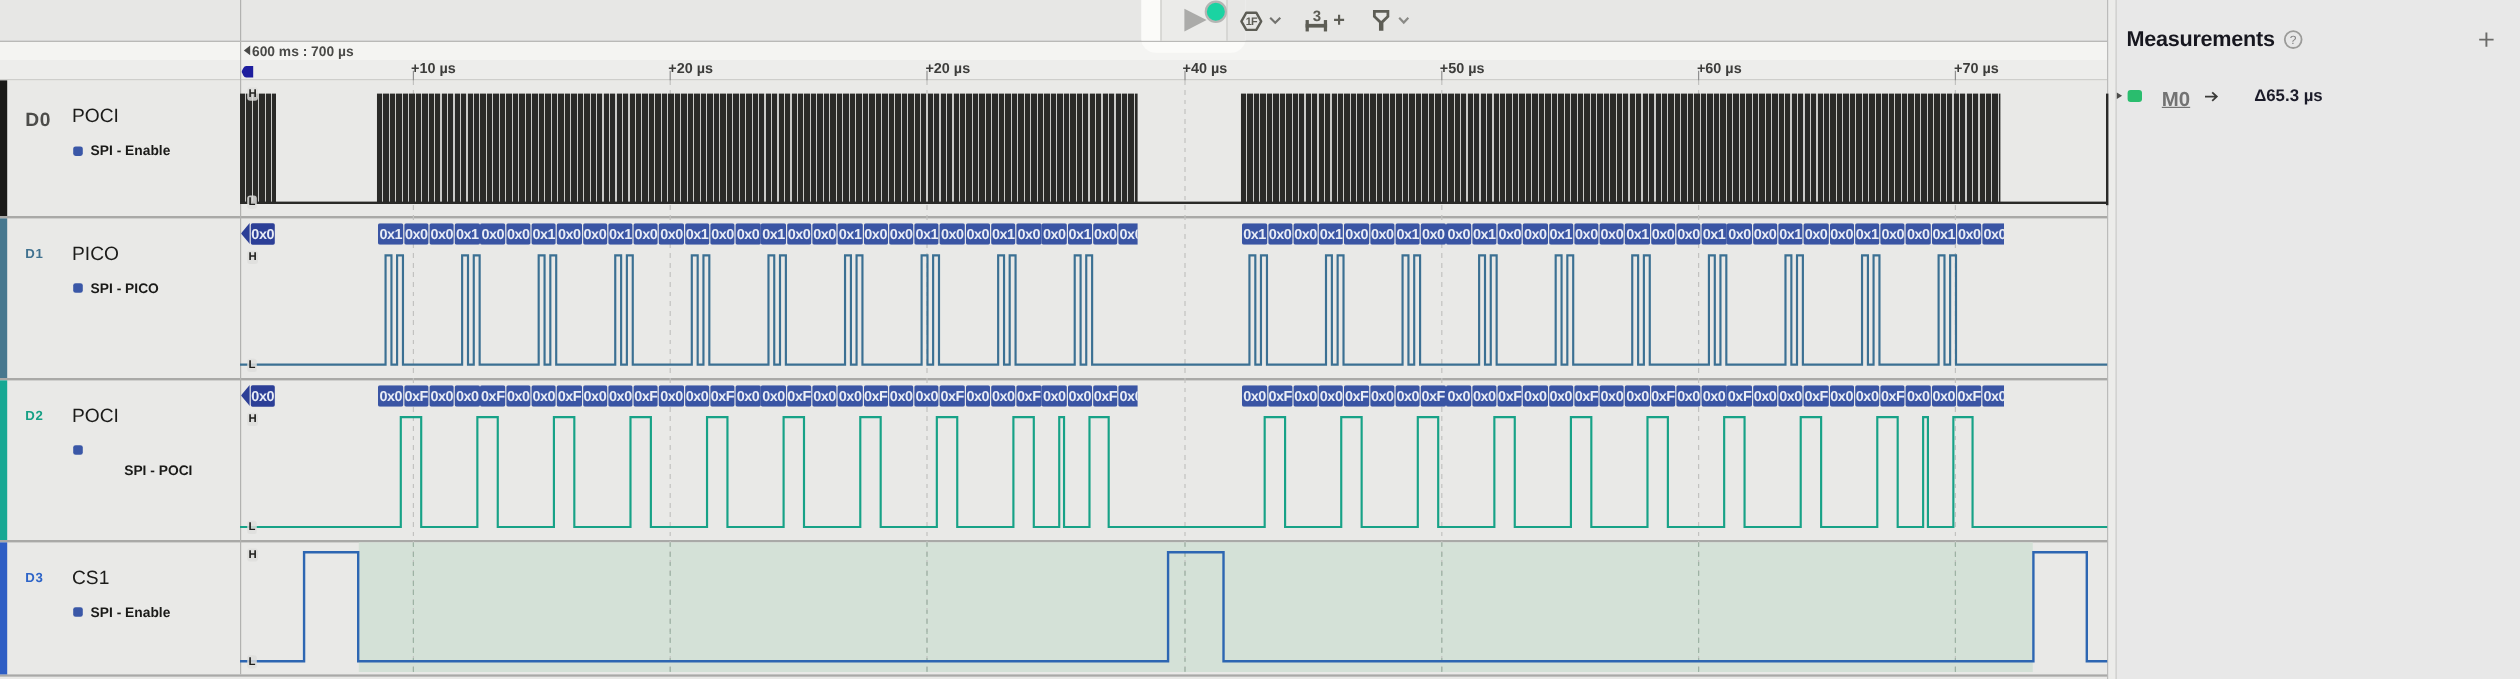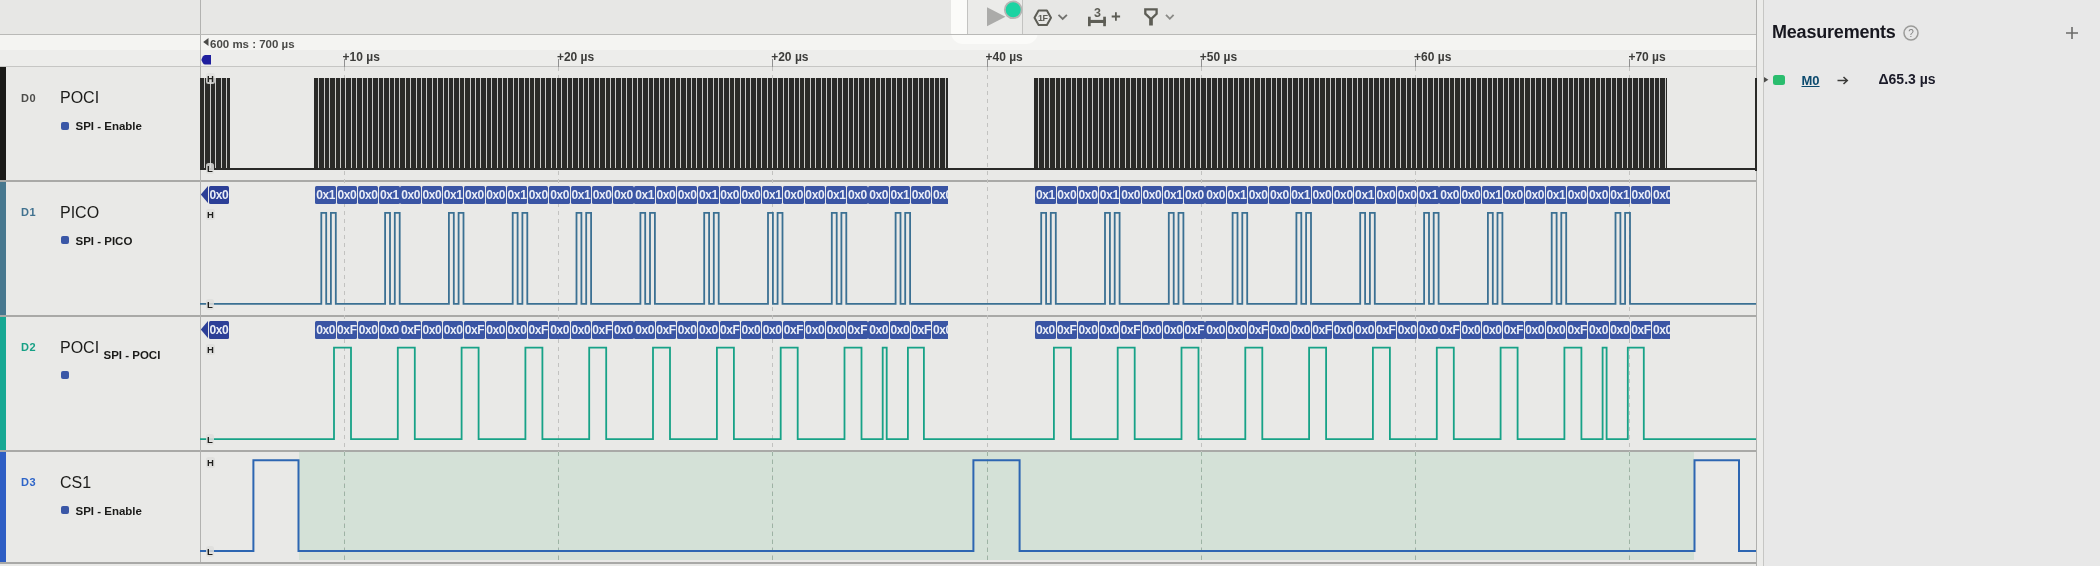--- a/index.html
+++ b/index.html
@@ -79,34 +79,34 @@
 <div class="abs" style="left:772.2px;top:59px;width:1px;height:8px;background:#909090;"></div>
 <div class="lbl" style="left:985.5px;top:49.5px;font-size:12px;font-weight:bold;color:#3c3c3a;">+40 µs</div>
 <div class="abs" style="left:986.5px;top:59px;width:1px;height:8px;background:#909090;"></div>
 <div class="lbl" style="left:1199.8px;top:49.5px;font-size:12px;font-weight:bold;color:#3c3c3a;">+50 µs</div>
 <div class="abs" style="left:1200.8px;top:59px;width:1px;height:8px;background:#909090;"></div>
 <div class="lbl" style="left:1414.1px;top:49.5px;font-size:12px;font-weight:bold;color:#3c3c3a;">+60 µs</div>
 <div class="abs" style="left:1415.1px;top:59px;width:1px;height:8px;background:#909090;"></div>
 <div class="lbl" style="left:1628.4px;top:49.5px;font-size:12px;font-weight:bold;color:#3c3c3a;">+70 µs</div>
 <div class="abs" style="left:1629.4px;top:59px;width:1px;height:8px;background:#909090;"></div>
 <div class="abs" style="left:0px;top:67px;width:6px;height:112.5px;background:#1a1a18;"></div>
-<div class="lbl" style="left:21px;top:91.5px;font-size:11px;font-weight:bold;color:#4c4c4a;letter-spacing:0.6px;">D0</div>
+<div class="lbl" style="left:21px;top:91.5px;font-size:16px;font-weight:bold;color:#4c4c4a;letter-spacing:0.6px;">D0</div>
 <div class="lbl" style="left:60px;top:89px;font-size:16px;font-weight:normal;color:#1c1c1a;">POCI</div>
 <div class="abs" style="left:61px;top:121.9px;width:8px;height:8px;background:#3a57a7;border-radius:2px;"></div>
 <div class="lbl" style="left:75.5px;top:120px;font-size:11.5px;font-weight:bold;color:#1a1a18;">SPI - Enable</div>
 <div class="abs" style="left:0px;top:181.5px;width:6px;height:133px;background:#47788f;"></div>
 <div class="lbl" style="left:21px;top:206px;font-size:11px;font-weight:bold;color:#40718f;letter-spacing:0.6px;">D1</div>
 <div class="lbl" style="left:60px;top:203.5px;font-size:16px;font-weight:normal;color:#1c1c1a;">PICO</div>
 <div class="abs" style="left:61px;top:236.4px;width:8px;height:8px;background:#3a57a7;border-radius:2px;"></div>
 <div class="lbl" style="left:75.5px;top:234.5px;font-size:11.5px;font-weight:bold;color:#1a1a18;">SPI - PICO</div>
 <div class="abs" style="left:0px;top:316.5px;width:6px;height:133px;background:#16a893;"></div>
 <div class="lbl" style="left:21px;top:341px;font-size:11px;font-weight:bold;color:#16a085;letter-spacing:0.6px;">D2</div>
 <div class="lbl" style="left:60px;top:338.5px;font-size:16px;font-weight:normal;color:#1c1c1a;">POCI</div>
 <div class="abs" style="left:61px;top:371.4px;width:8px;height:8px;background:#3a57a7;border-radius:2px;"></div>
-<div class="lbl" style="left:75.5px;top:349px;font-size:11.5px;font-weight:bold;color:#1a1a18;padding-left:28px;">SPI - POCI</div>
+<div class="lbl" style="left:75.5px;top:387px;font-size:11.5px;font-weight:bold;color:#1a1a18;padding-left:28px;">SPI - POCI</div>
 <div class="abs" style="left:0px;top:451.5px;width:6px;height:110px;background:#2e5ec4;"></div>
 <div class="lbl" style="left:21px;top:476px;font-size:11px;font-weight:bold;color:#2d64c8;letter-spacing:0.6px;">D3</div>
 <div class="lbl" style="left:60px;top:473.5px;font-size:16px;font-weight:normal;color:#1c1c1a;">CS1</div>
 <div class="abs" style="left:61px;top:506.4px;width:8px;height:8px;background:#3a57a7;border-radius:2px;"></div>
 <div class="lbl" style="left:75.5px;top:504.5px;font-size:11.5px;font-weight:bold;color:#1a1a18;">SPI - Enable</div>
 <div class="lbl" style="left:205.5px;top:72.5px;font-size:9.5px;font-weight:bold;color:#1f1f1d;z-index:30;background:rgba(222,222,220,0.85);border-radius:2.5px;padding:0 1.5px;line-height:11px;">H</div>
 <div class="lbl" style="left:205.5px;top:162.5px;font-size:9.5px;font-weight:bold;color:#1f1f1d;z-index:30;background:rgba(222,222,220,0.85);border-radius:2.5px;padding:0 1.5px;line-height:11px;">L</div>
 <div class="lbl" style="left:205.5px;top:208.5px;font-size:9.5px;font-weight:bold;color:#1f1f1d;z-index:30;background:rgba(222,222,220,0.85);border-radius:2.5px;padding:0 1.5px;line-height:11px;">H</div>
 <div class="lbl" style="left:205.5px;top:298.5px;font-size:9.5px;font-weight:bold;color:#1f1f1d;z-index:30;background:rgba(222,222,220,0.85);border-radius:2.5px;padding:0 1.5px;line-height:11px;">L</div>
 <div class="lbl" style="left:205.5px;top:343.5px;font-size:9.5px;font-weight:bold;color:#1f1f1d;z-index:30;background:rgba(222,222,220,0.85);border-radius:2.5px;padding:0 1.5px;line-height:11px;">H</div>
@@ -264,16 +264,16 @@
     <circle cx="8" cy="8" r="7" fill="none" stroke="#9b9b99" stroke-width="1.5"></circle>
     <text x="8" y="12" font-size="10" fill="#808080" text-anchor="middle" font-family="Liberation Sans, sans-serif">?</text>
   </svg>
 <svg style="left:2065px;top:26px" width="14" height="14" viewBox="0 0 14 14">
     <path d="M7,1 V13 M1,7 H13" stroke="#6b6b69" stroke-width="1.6" fill="none"></path>
   </svg>
 <svg style="left:1764.1px;top:77.1px" width="6" height="6" viewBox="0 0 6 6">
     <polygon points="0,0 0,5.5 4.4,2.75" fill="#4c4c4a"></polygon>
   </svg>
 <div class="abs" style="left:1773.2px;top:75.3px;width:11.5px;height:9.3px;background:#2abd6e;border-radius:2.5px;"></div>
-<div class="lbl" style="left:1801.5px;top:72.5px;font-size:13px;font-weight:bold;color:#0c4a6e;text-decoration:underline;">M0</div>
+<div class="lbl" style="left:1801.5px;top:72.5px;font-size:17px;font-weight:bold;color:#737373;text-decoration:underline;">M0</div>
 <svg style="left:1837px;top:75.5px" width="12" height="9" viewBox="0 0 12 9">
     <path d="M0.5,4.5 H10 M6.5,1 L10.3,4.5 L6.5,8" fill="none" stroke="#3a3a38" stroke-width="1.5"></path>
   </svg>
 <div class="lbl" style="left:1878.5px;top:70.5px;font-size:14px;font-weight:bold;color:#1b1b29;">Δ65.3 µs</div>
 </body></html>

